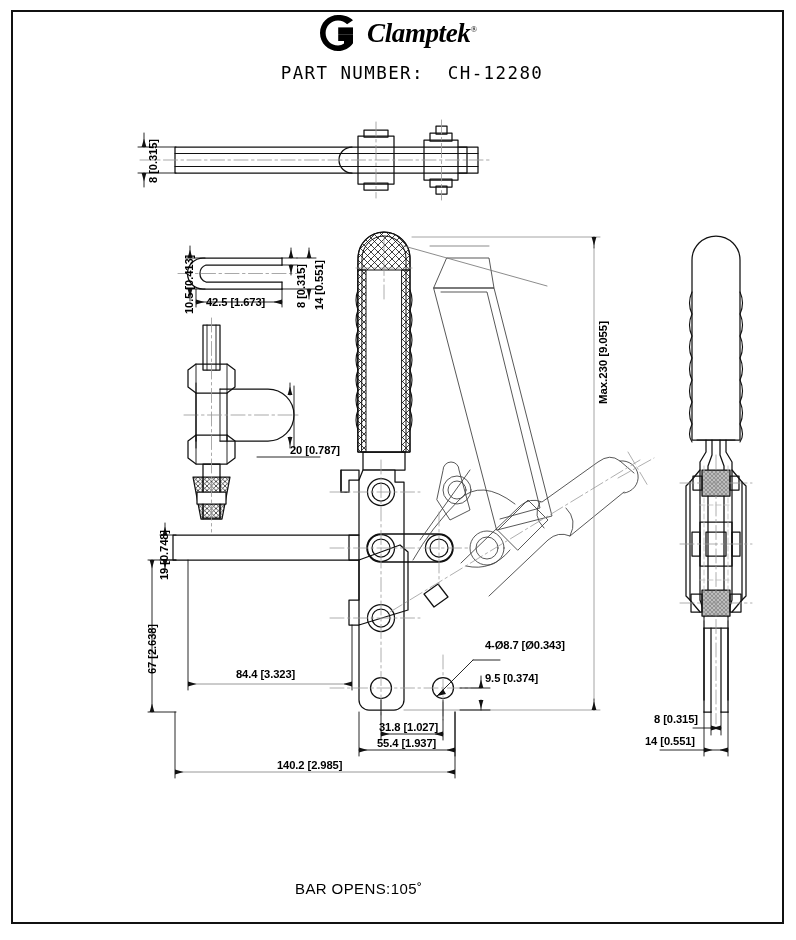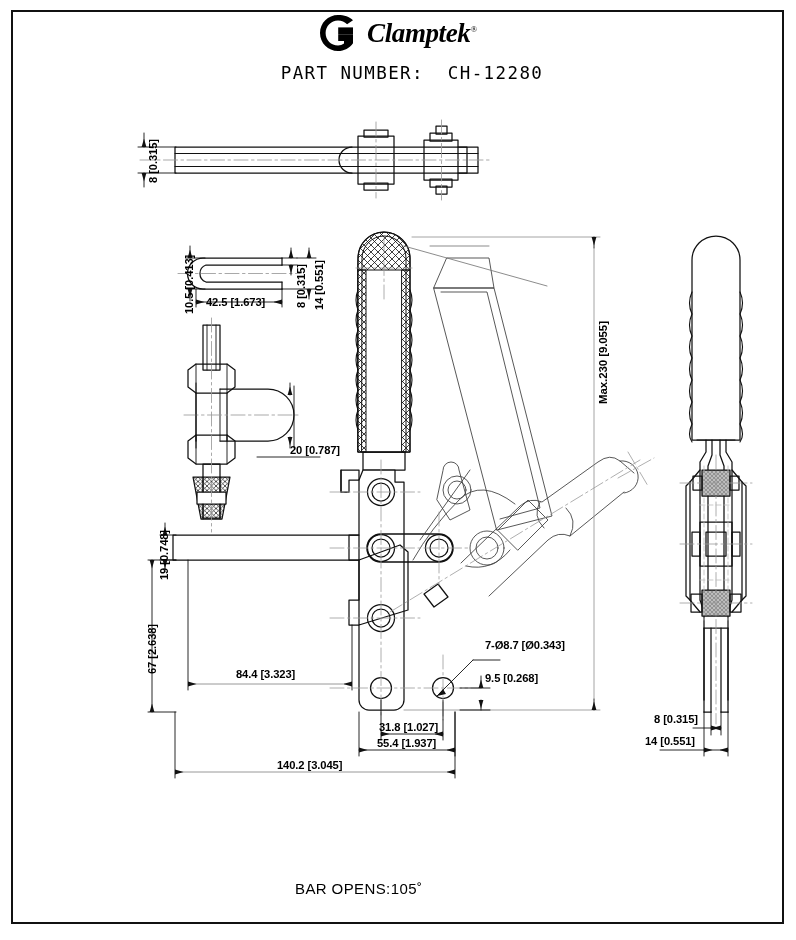--- a/index.html
+++ b/index.html
@@ -431,26 +431,26 @@
   <div class="dim vert" style="left:313px;top:310px;">14 [0.551]</div>
 
   <div class="dim" style="left:246px;top:444px;margin-left:44px;">20 [0.787]</div>
 
   <div class="dim vert" style="left:597px;top:404px;font-size:11.5px;">Max.230 [9.055]</div>
 
   <div class="dim vert" style="left:158px;top:580px;">19 [0.748]</div>
   <div class="dim vert" style="left:146px;top:674px;">67 [2.638]</div>
   <div class="dim" style="left:224px;top:668px;margin-left:12px;">84.4 [3.323]</div>
 
-  <div class="dim" style="left:485px;top:639px;">7-Ø8.7 [Ø0.343]</div>
-  <div class="dim" style="left:485px;top:672px;">9.5 [0.268]</div>
+  <div class="dim" style="left:485px;top:639px;">4-Ø8.7 [Ø0.343]</div>
+  <div class="dim" style="left:485px;top:672px;">9.5 [0.374]</div>
 
   <div class="dim" style="left:379px;top:721px;">31.8 [1.027]</div>
   <div class="dim" style="left:377px;top:737px;">55.4 [1.937]</div>
-  <div class="dim" style="left:277px;top:759px;">140.2 [3.045]</div>
+  <div class="dim" style="left:277px;top:759px;">140.2 [2.985]</div>
 
   <div class="dim" style="left:654px;top:713px;">8 [0.315]</div>
   <div class="dim" style="left:645px;top:735px;">14 [0.551]</div>
 
   <div id="notes">
     <span class="note-line">BAR OPENS:105˚</span>
     
     
   </div>
 

